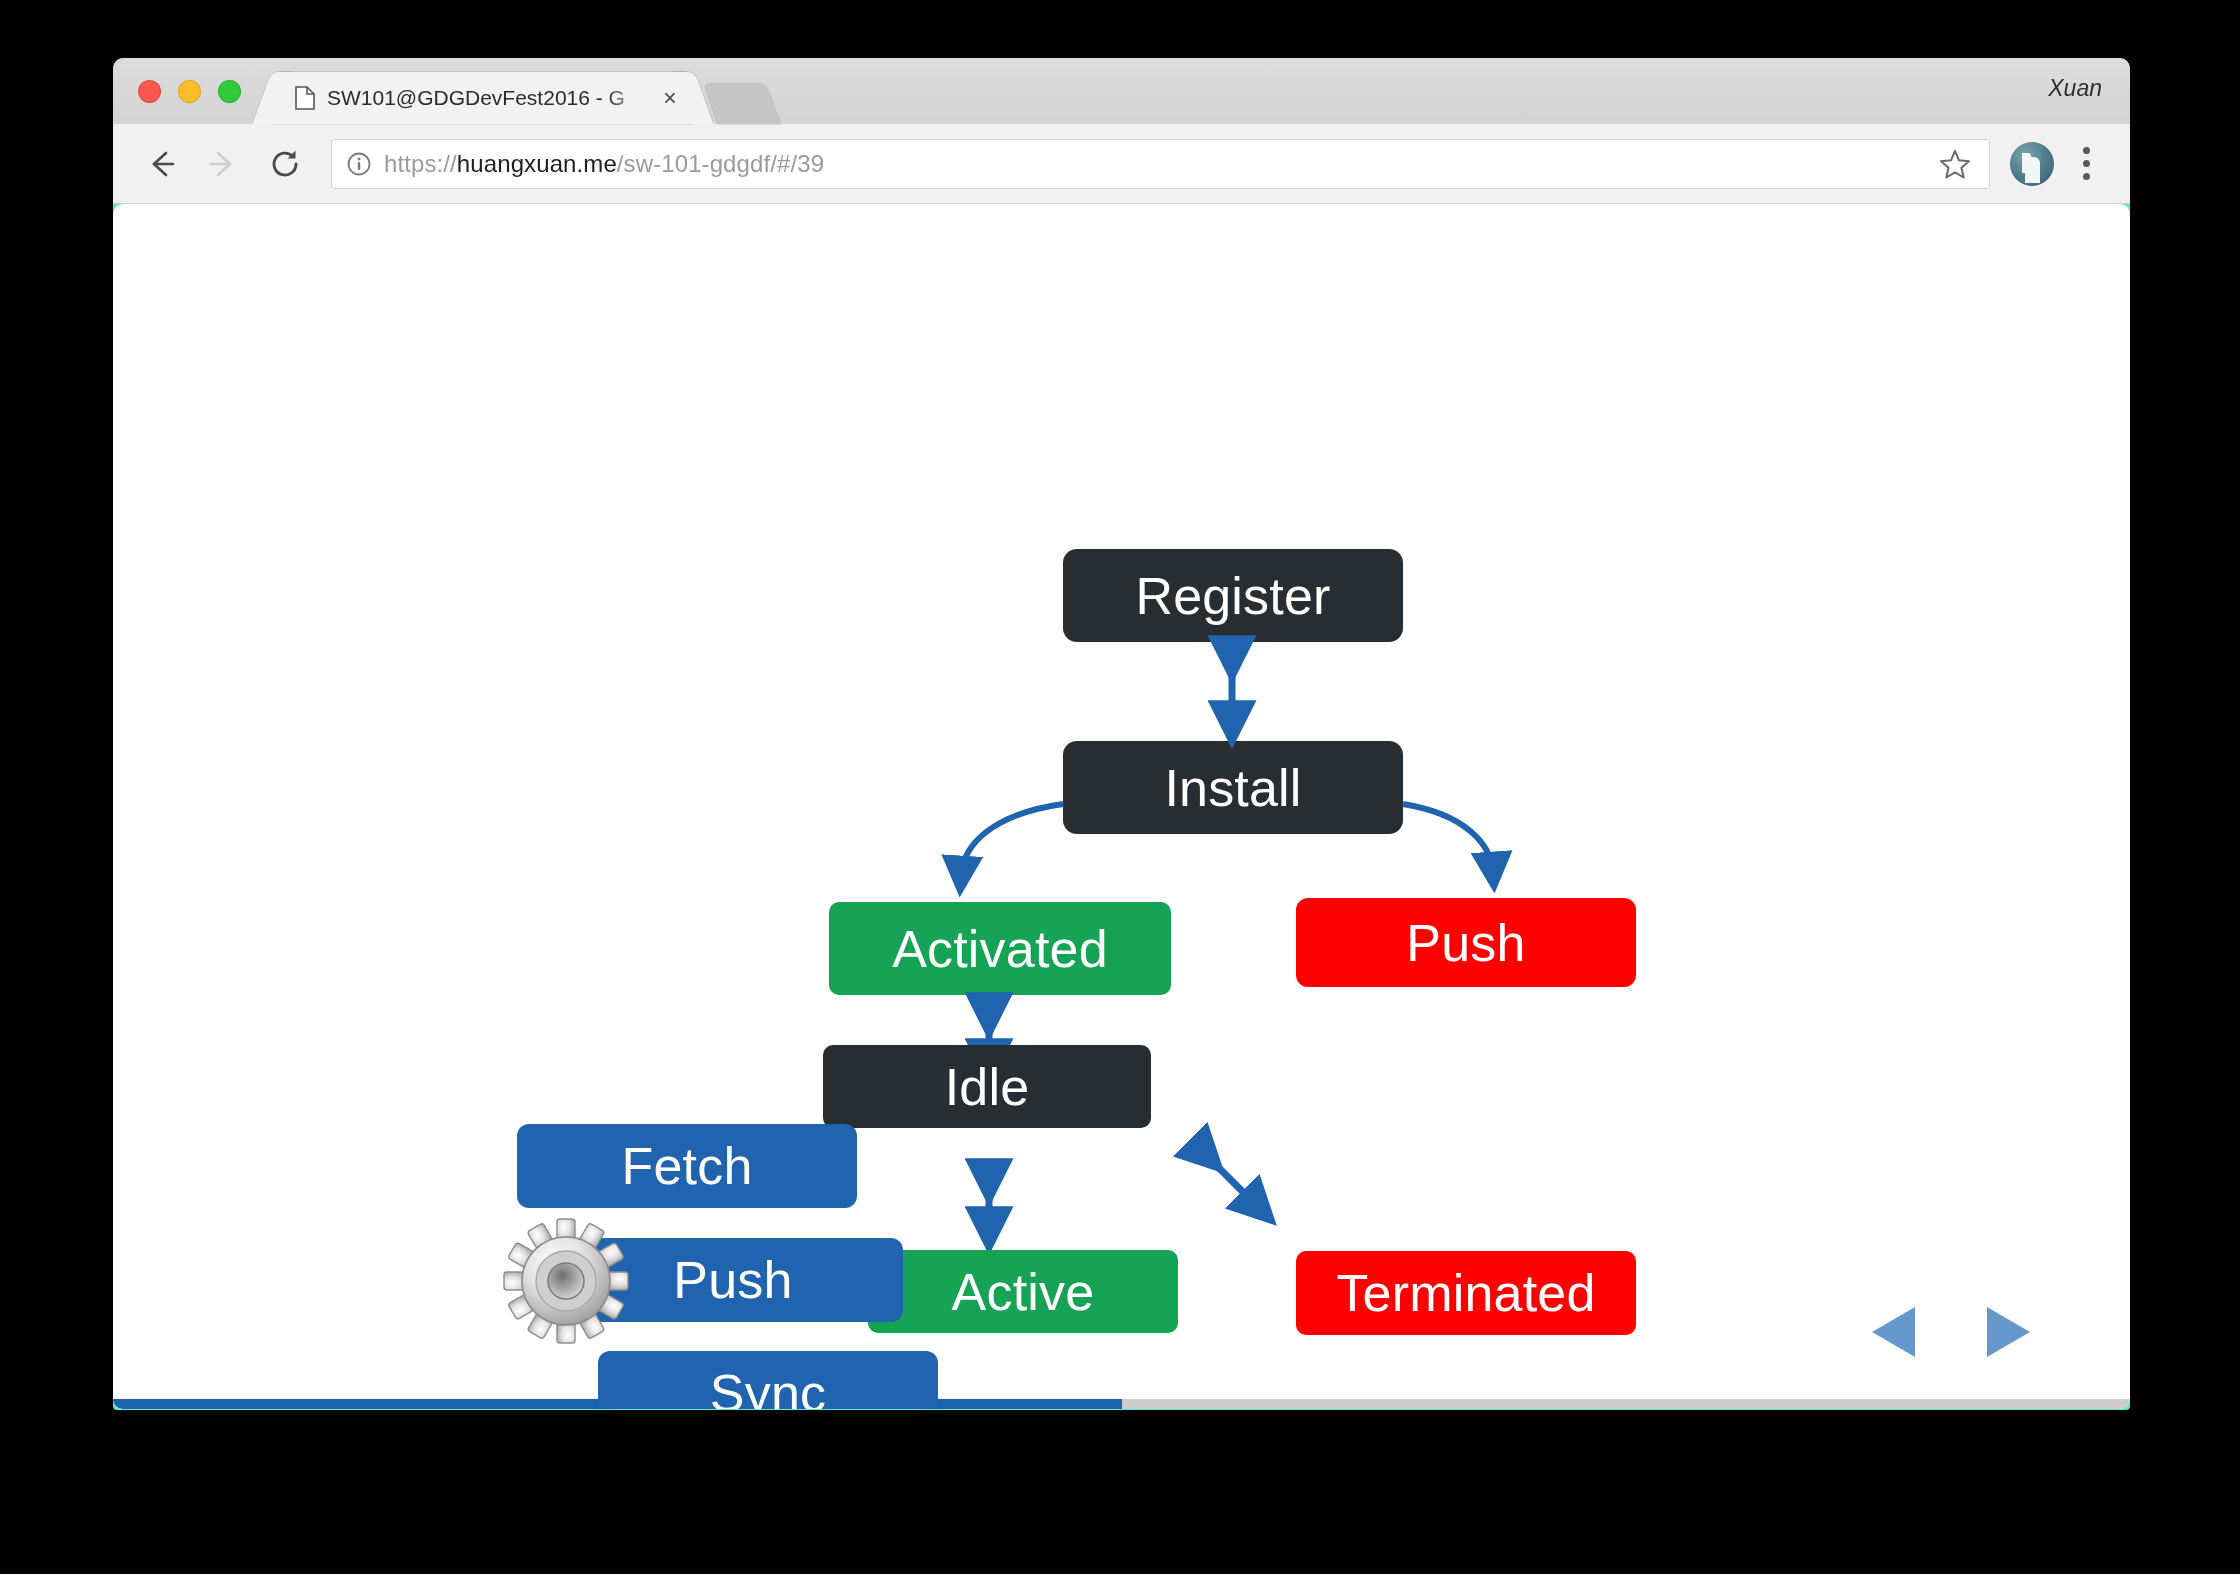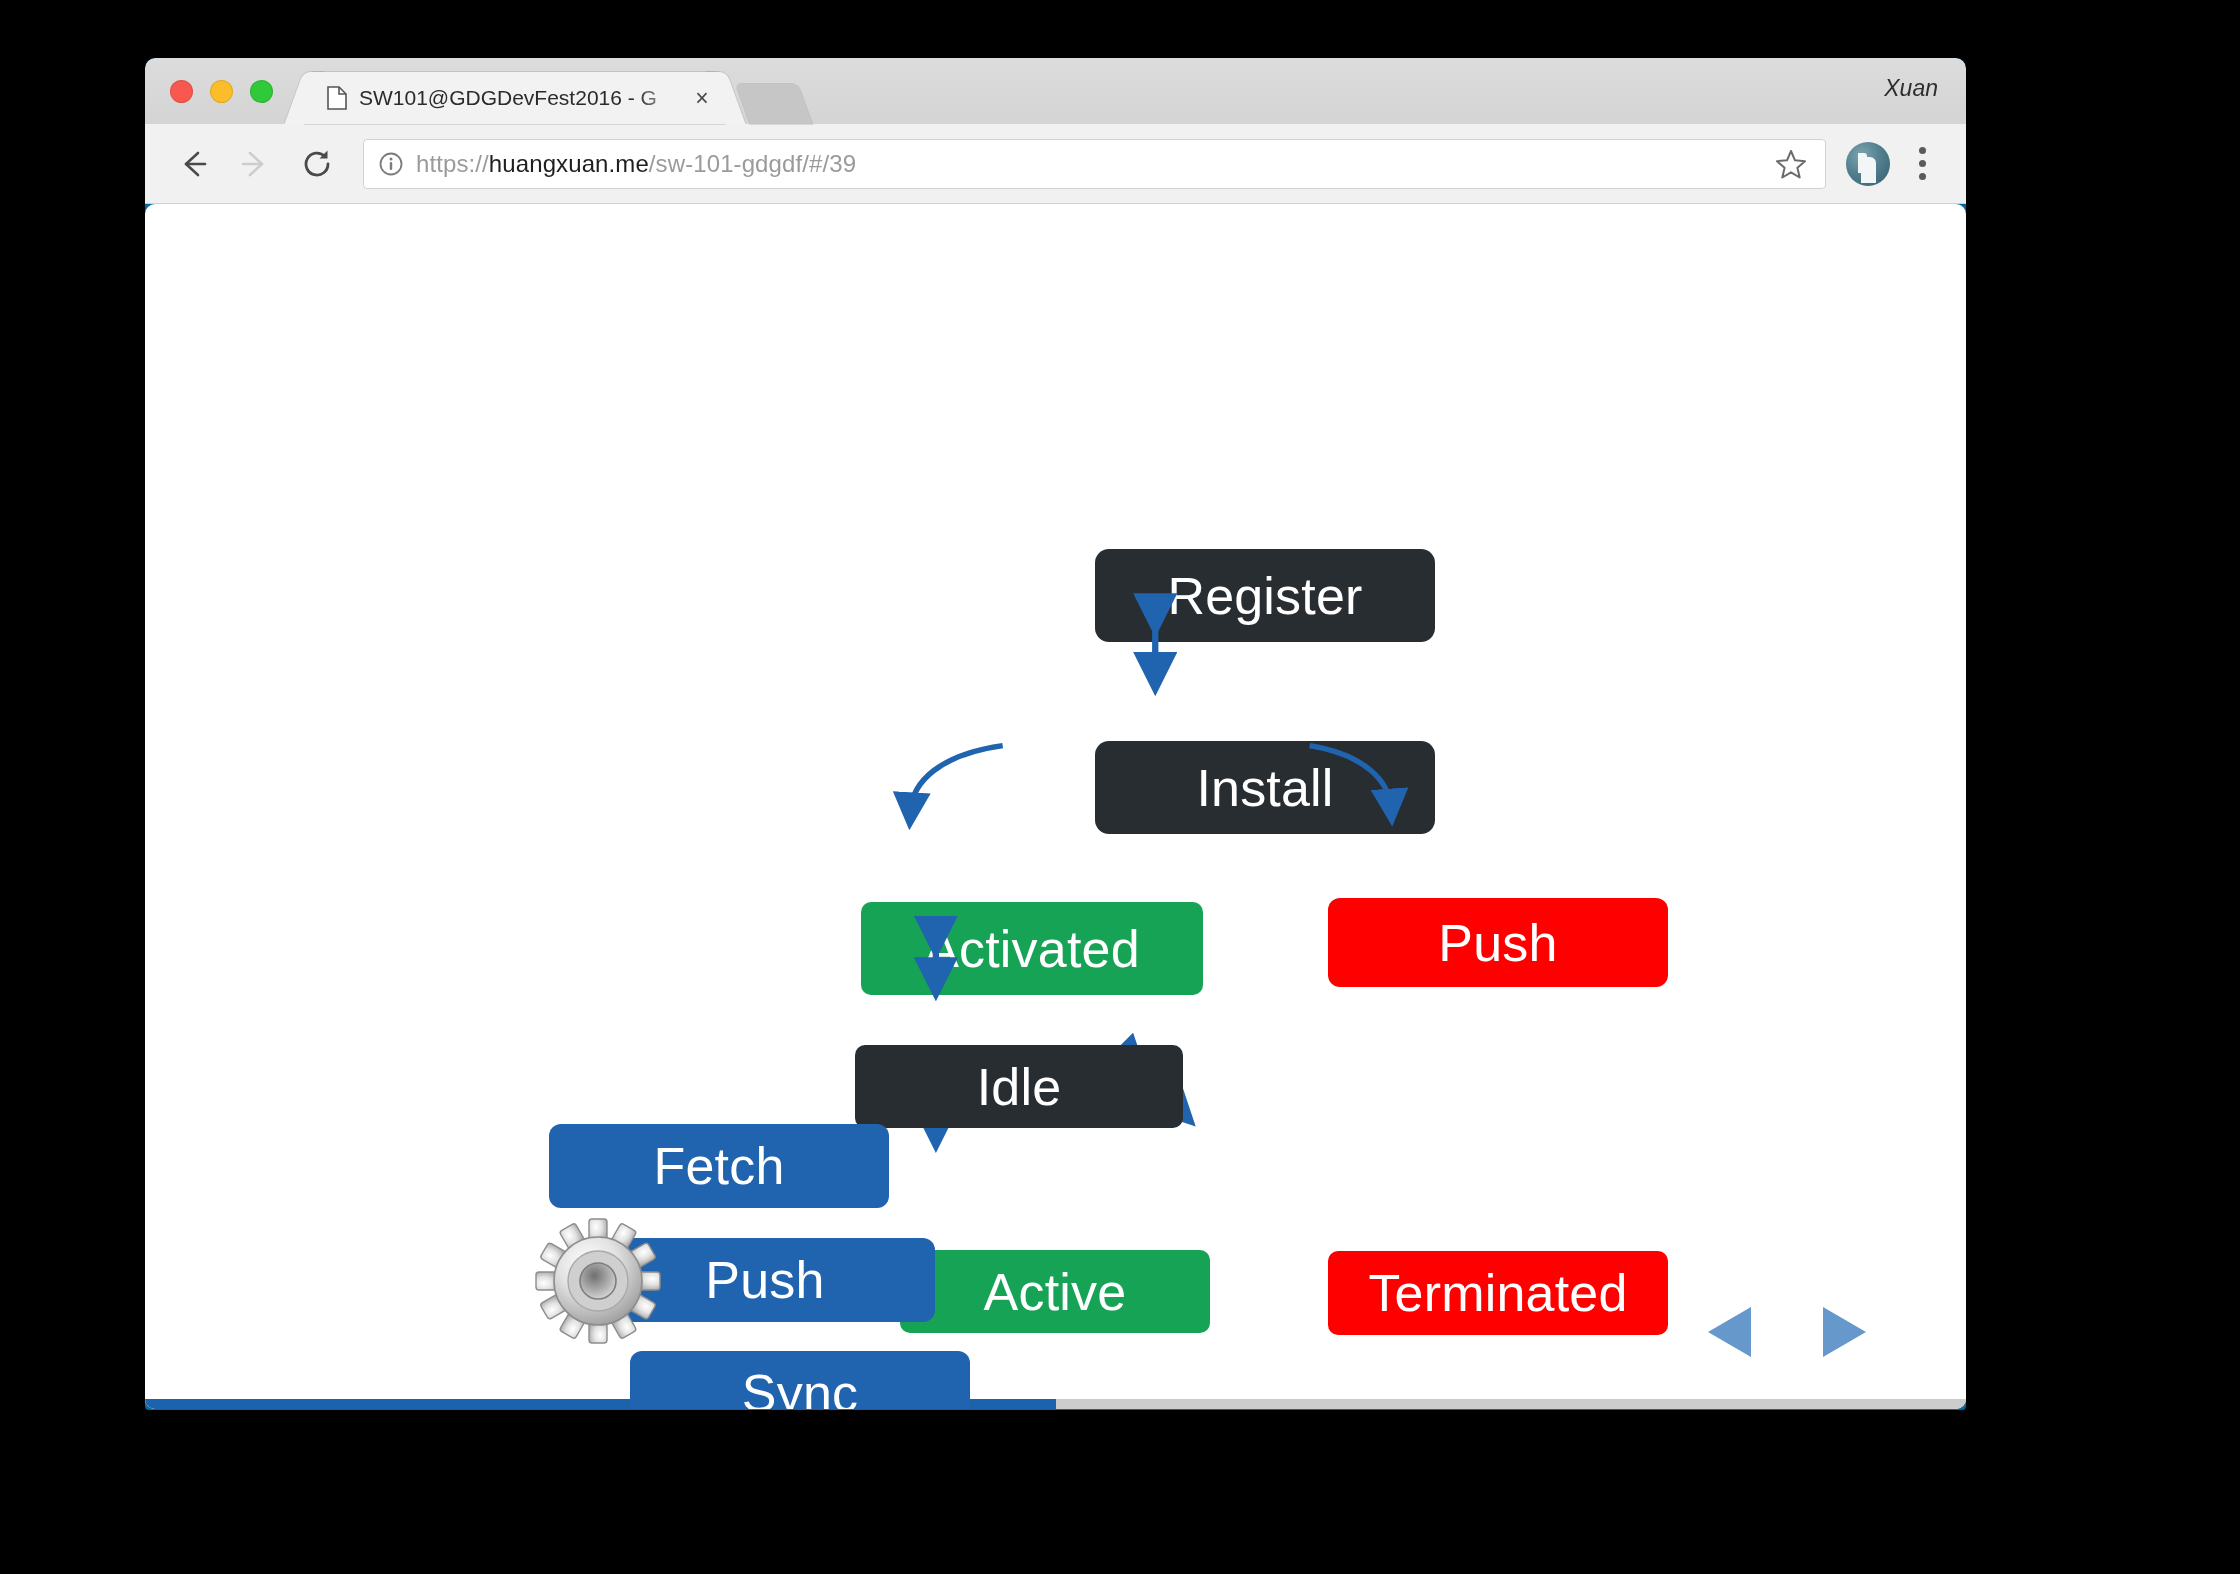--- a/index.html
+++ b/index.html
@@ -18,27 +18,26 @@
     width: 2240px;
     height: 1574px;
     background: #000000;
   }
 
   
   .browser-window {
     position: absolute;
     left: 113px;
     top: 58px;
-    width: 1821px;
+    width: 2017px;
     height: 1352px;
-    background: #0369a1;
+    background: #5eead4;
     border-radius: 10px 10px 4px 4px;
     overflow: hidden;
     box-shadow: 0 10px 40px rgba(0,0,0,0.55);
-    margin-left: 32px;
   }
 
   
   .tabstrip {
     position: relative;
     height: 66px;
     background: linear-gradient(#dcdcdc, #d4d4d4);
     border-radius: 10px 10px 0 0;
     display: flex;
     align-items: flex-end;

